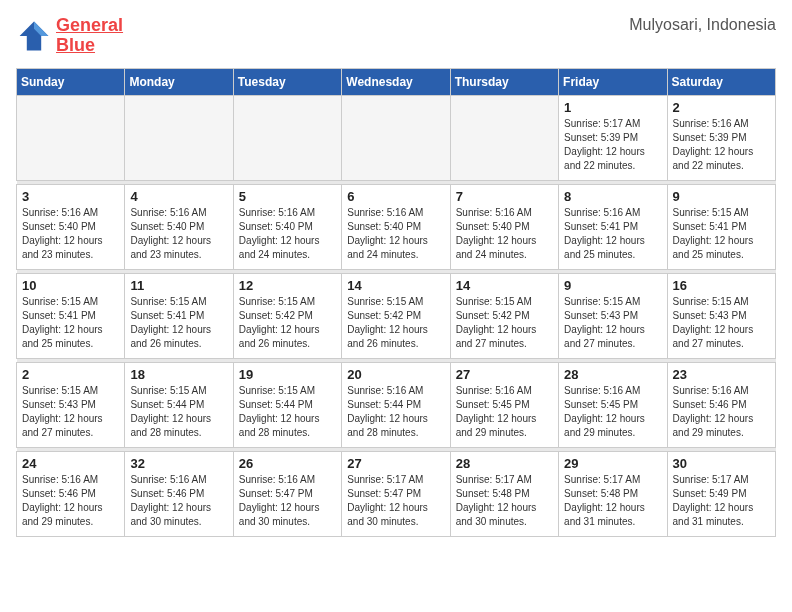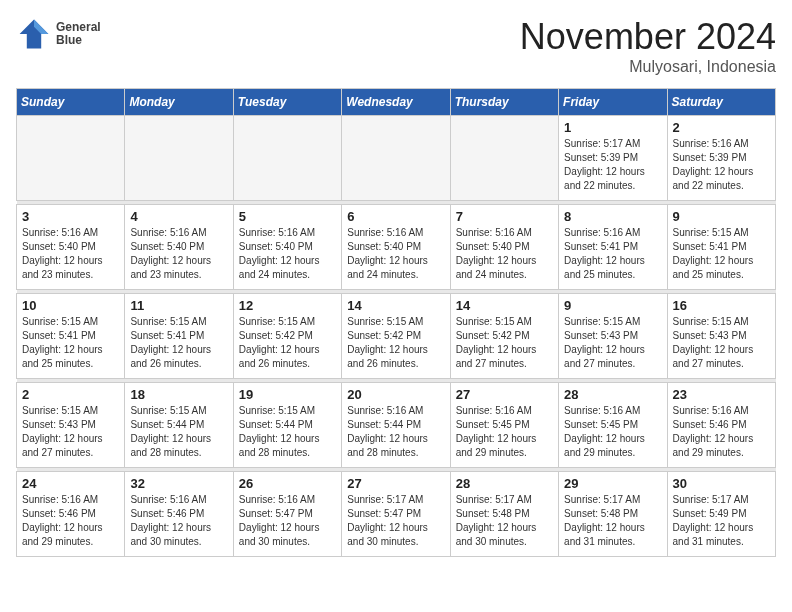--- a/index.html
+++ b/index.html
@@ -15,24 +15,25 @@
       justify-content: space-between;
       align-items: flex-start;
       margin-bottom: 12px;
     }
     .logo {
       display: flex;
       align-items: center;
       gap: 4px;
     }
     .logo-text {
-      font-size: 12px;
+      font-size: 18px;
       font-weight: bold;
-      color: #404040;
+      color: #ef4444;
       line-height: 1.1;
+      text-decoration: underline;
     }
     .logo-icon {
       width: 36px;
       height: 36px;
     }
     .title-block {
       text-align: right;
     }
     .month-title {
       font-size: 36px;
@@ -49,21 +50,20 @@
       table-layout: fixed;
     }
     .calendar th {
       background: #2a5fad;
       color: #fff;
       font-size: 12px;
       font-weight: bold;
       padding: 6px 4px;
       text-align: left;
       border: 1px solid #ccc;
-      font-style: italic;
     }
     .calendar td {
       vertical-align: top;
       border: 1px solid #ccc;
       padding: 4px 5px;
       font-size: 10px;
       color: #333;
       height: 85px;
       background: #fff;
     }
@@ -97,21 +97,20 @@
     <svg class="logo-icon" viewBox="0 0 40 40">
       <polygon points="20,4 36,20 28,20 28,36 12,36 12,20 4,20" fill="#2a5fad"></polygon>
       <polygon points="20,4 36,20 28,20 20,12" fill="#5599dd"></polygon>
     </svg>
     <div class="logo-text">
       <div>General</div>
       <div>Blue</div>
     </div>
   </div>
   <div class="title-block">
-    <div class="month-title">November 2024</div>
     <div class="location">Mulyosari, Indonesia</div>
   </div>
 </div>
 
 <table class="calendar">
   <thead>
     <tr id="header-row">
         <th>Sunday</th>
         <th>Monday</th>
         <th>Tuesday</th>

